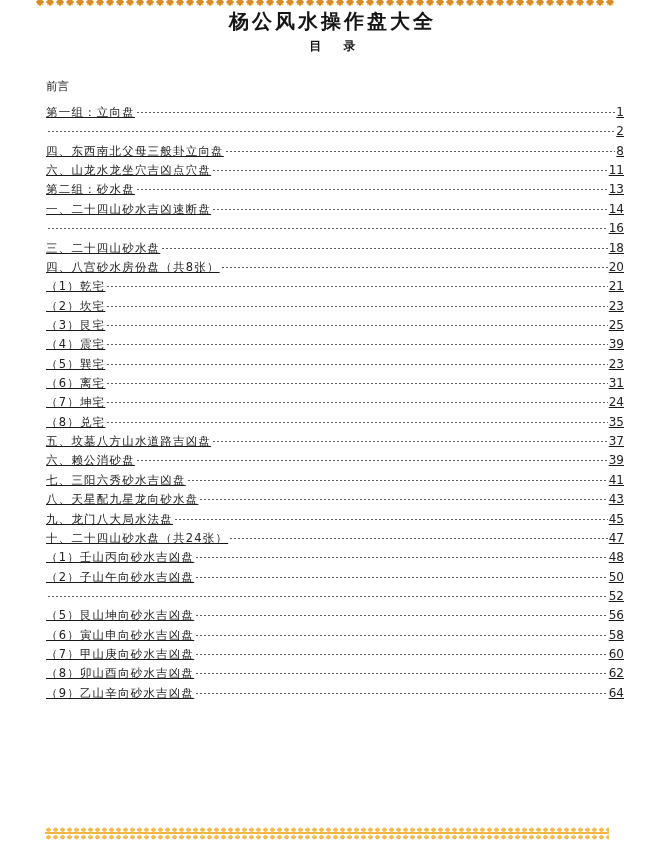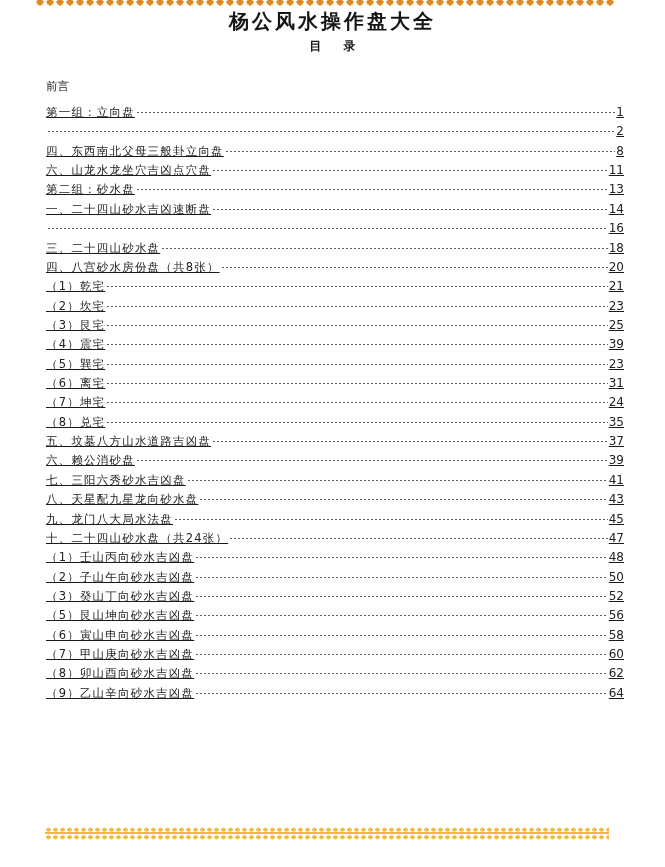--- a/index.html
+++ b/index.html
@@ -174,21 +174,20 @@
       <span class="toc-label">（1）壬山丙向砂水吉凶盘</span>
       <span class="toc-dots"></span>
       <span class="toc-page">48</span>
     </li>
     <li class="toc-row">
       <span class="toc-label">（2）子山午向砂水吉凶盘</span>
       <span class="toc-dots"></span>
       <span class="toc-page">50</span>
     </li>
     <li class="toc-row">
-      <span class="toc-label">（3）癸山丁向砂水吉凶盘</span>
       <span class="toc-dots"></span>
       <span class="toc-page">52</span>
     </li>
     <li class="toc-row">
       <span class="toc-label">（5）艮山坤向砂水吉凶盘</span>
       <span class="toc-dots"></span>
       <span class="toc-page">56</span>
     </li>
     <li class="toc-row">
       <span class="toc-label">（6）寅山申向砂水吉凶盘</span>

